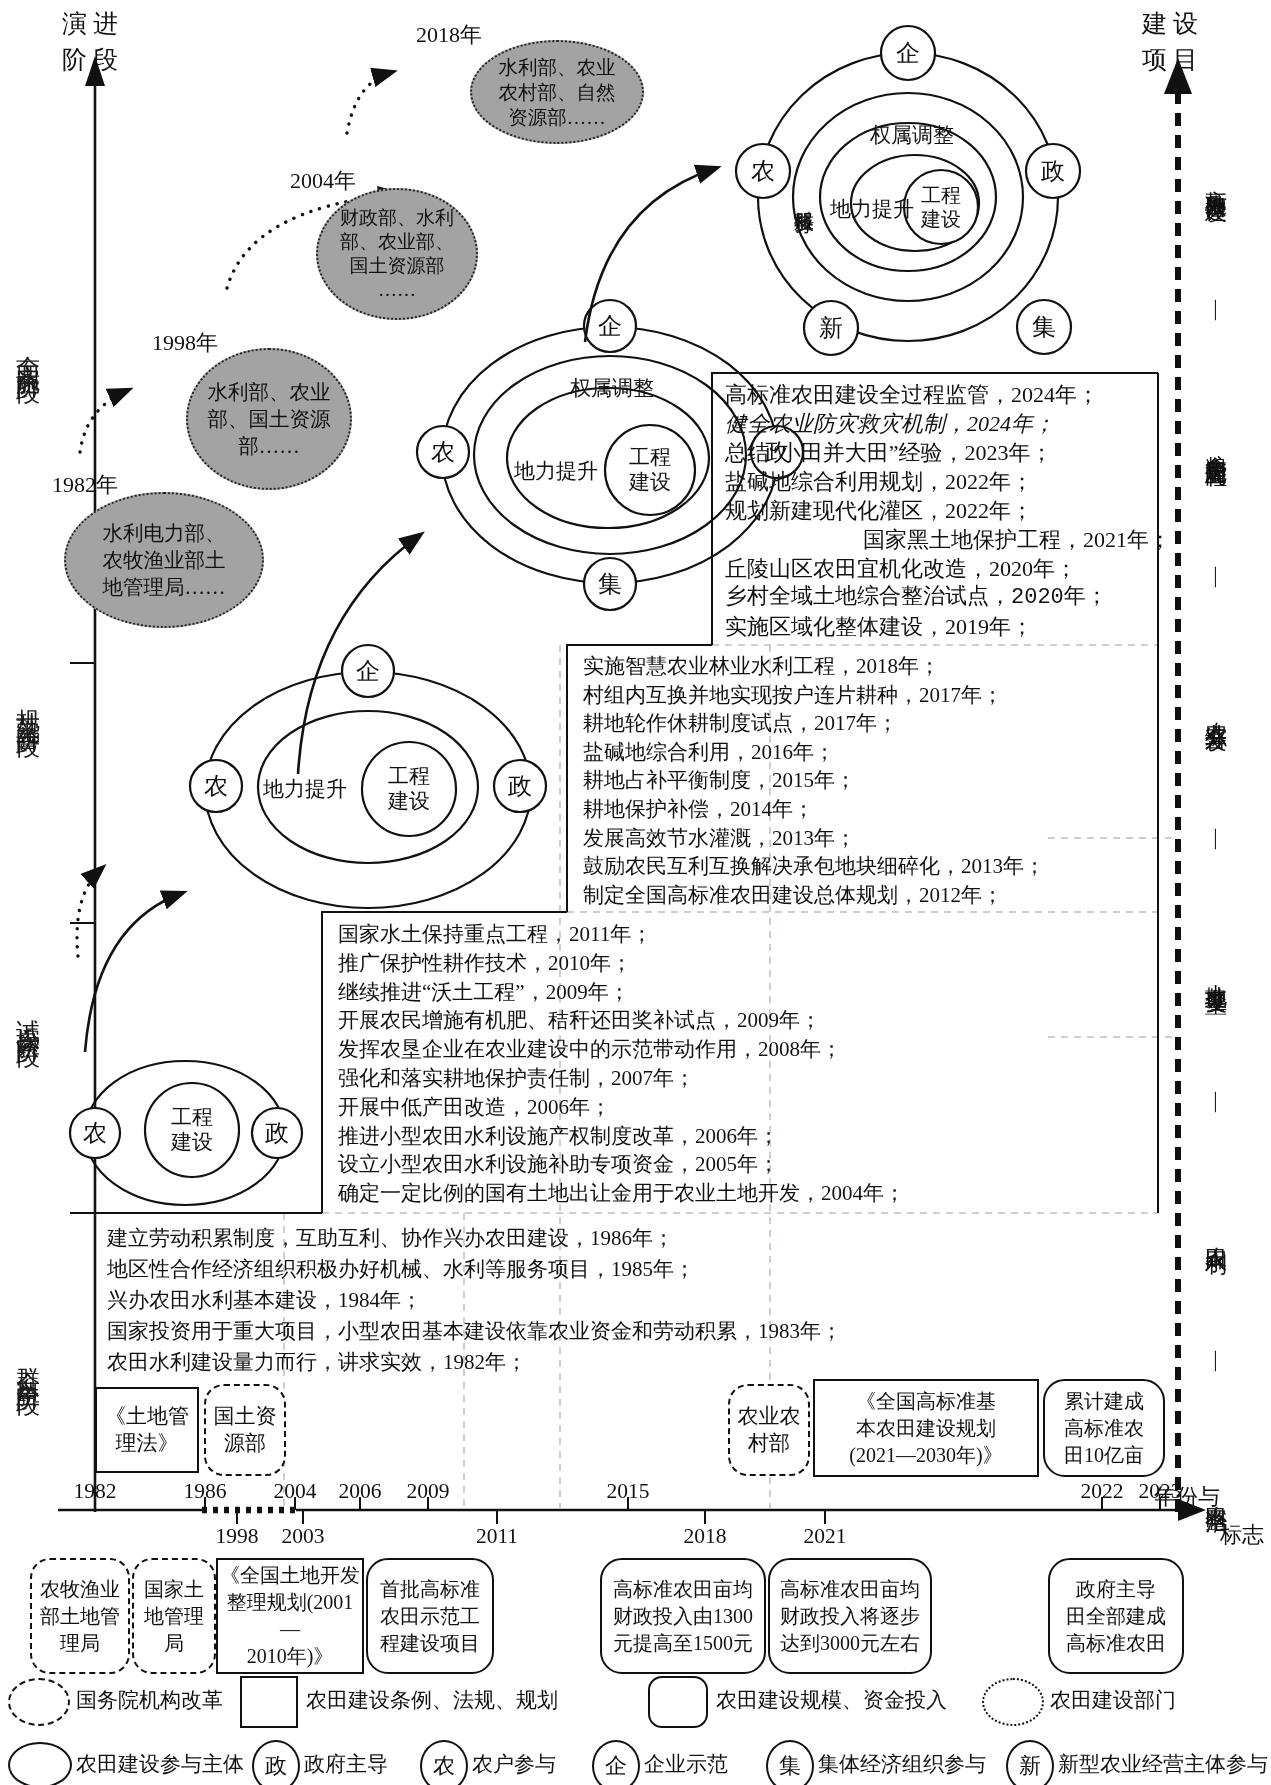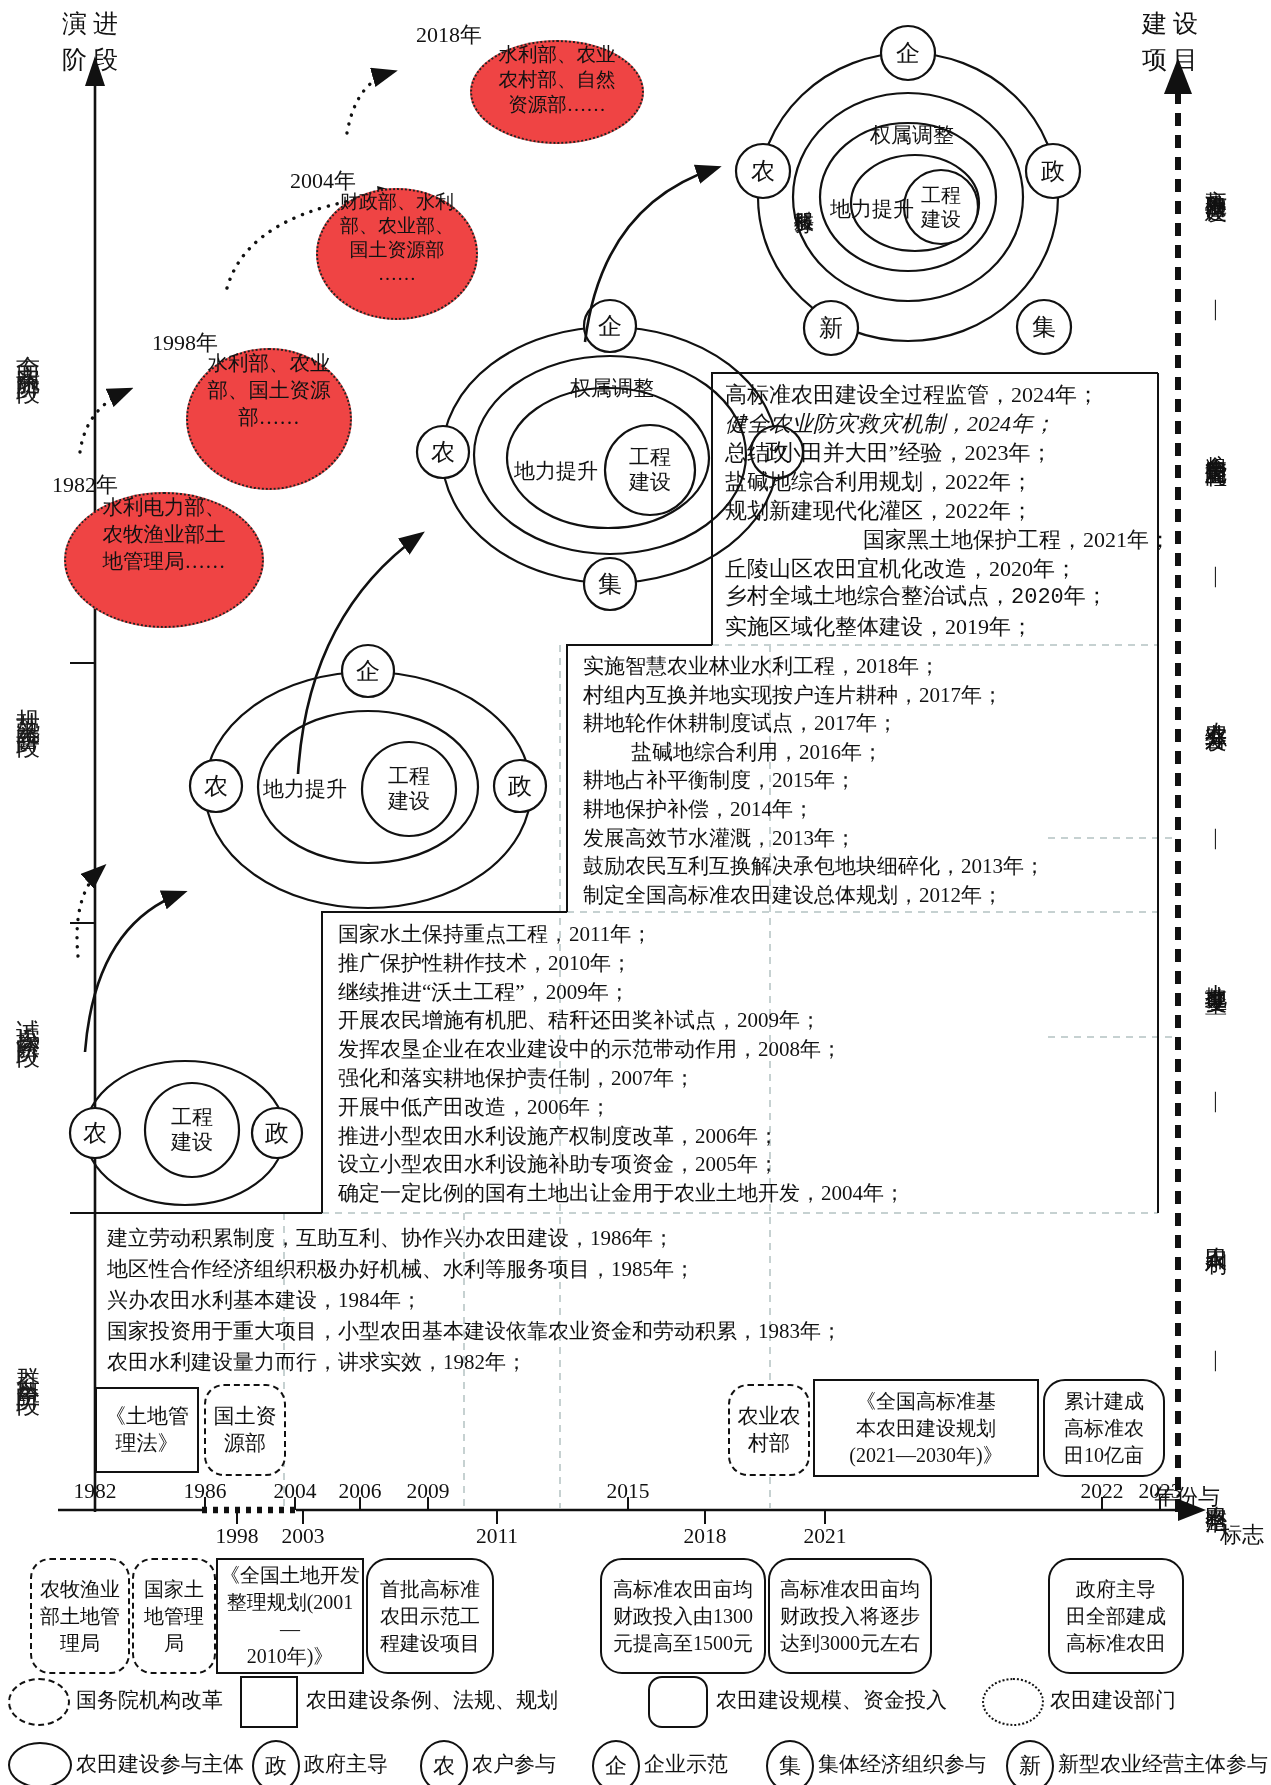--- a/index.html
+++ b/index.html
@@ -8,22 +8,22 @@
   .abs{position:absolute;}
   svg.layer{position:absolute;left:0;top:0;}
   .vtext{writing-mode:vertical-rl;letter-spacing:3px;}
   .stage-label{font-size:24px;letter-spacing:5px;color:#1a1a1a;}
   .era{font-size:22px;letter-spacing:2px;}
   .era-sep{font-size:20px;}
   .axis-title{font-size:25px;line-height:36px;letter-spacing:6px;}
   .blk{position:absolute;font-size:21px;color:#111;}
   .blk .ln{white-space:nowrap;}
   .bubble{position:absolute;border:2.5px dotted #222;border-radius:50%;
-          display:flex;flex-direction:column;align-items:center;
-          text-align:center;font-size:20.5px;line-height:27px;background:#ef4444;}
+          display:flex;flex-direction:column;justify-content:center;align-items:center;
+          text-align:center;font-size:20.5px;line-height:27px;background:#a3a3a3;}
   .yearlab{position:absolute;font-size:22px;white-space:nowrap;}
   .node{position:absolute;transform:translate(-50%,-50%);font-size:24px;line-height:24px;}
   .ringlab{position:absolute;transform:translate(-50%,-50%);font-size:21px;line-height:25px;
            text-align:center;white-space:nowrap;}
   .tbox{position:absolute;background:#fff;display:flex;flex-direction:column;justify-content:center;
         align-items:center;text-align:center;font-size:20px;line-height:27px;}
   .bd-rect{border:2.2px solid #111;}
   .bd-round{border:2.2px solid #111;border-radius:22px;}
   .bd-dash{border:2.6px dashed #111;border-radius:20px;}
   .tl-year{position:absolute;width:70px;text-align:center;font-size:21.5px;}
@@ -262,21 +262,21 @@
     <div class="ln" style="line-height:29px;text-align:right;">国家黑土地保护工程，2021年；</div>
     <div class="ln" style="line-height:29px;">丘陵山区农田宜机化改造，2020年；</div>
     <div class="ln" style="line-height:29px;font-family:Liberation Mono, monospace;">乡村全域土地综合整治试点，2020年；</div>
     <div class="ln" style="line-height:29px;">实施区域化整体建设，2019年；</div>
   </div>
 
   <div class="blk" style="left:567px;top:645px;width:591px;height:267px;padding:7px 0 0 16px;">
     <div class="ln" style="line-height:28.6px;">实施智慧农业林业水利工程，2018年；</div>
     <div class="ln" style="line-height:28.6px;">村组内互换并地实现按户连片耕种，2017年；</div>
     <div class="ln" style="line-height:28.6px;">耕地轮作休耕制度试点，2017年；</div>
-    <div class="ln" style="line-height:28.6px;margin-left:48px;">盐碱地综合利用，2016年；</div>
+    <div class="ln" style="line-height:28.6px;">盐碱地综合利用，2016年；</div>
     <div class="ln" style="line-height:28.6px;">耕地占补平衡制度，2015年；</div>
     <div class="ln" style="line-height:28.6px;">耕地保护补偿，2014年；</div>
     <div class="ln" style="line-height:28.6px;">发展高效节水灌溉，2013年；</div>
     <div class="ln" style="line-height:28.6px;">鼓励农民互利互换解决承包地块细碎化，2013年；</div>
     <div class="ln" style="line-height:28.6px;">制定全国高标准农田建设总体规划，2012年；</div>
   </div>
 
   <div class="blk" style="left:322px;top:912px;width:836px;height:301px;padding:8px 0 0 16px;">
     <div class="ln" style="line-height:28.8px;">国家水土保持重点工程，2011年；</div>
     <div class="ln" style="line-height:28.8px;">推广保护性耕作技术，2010年；</div>

